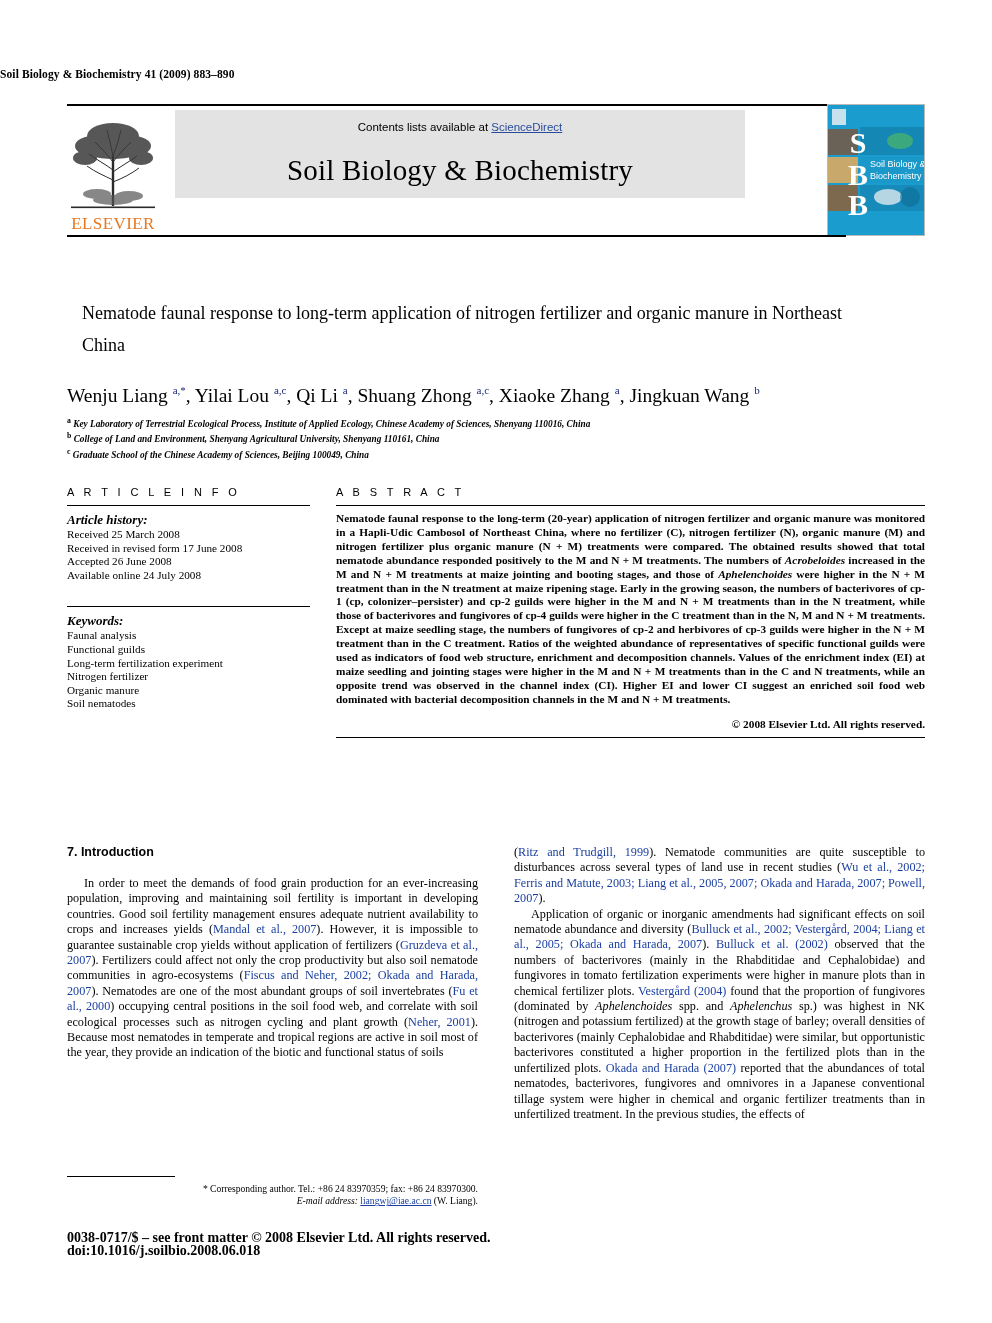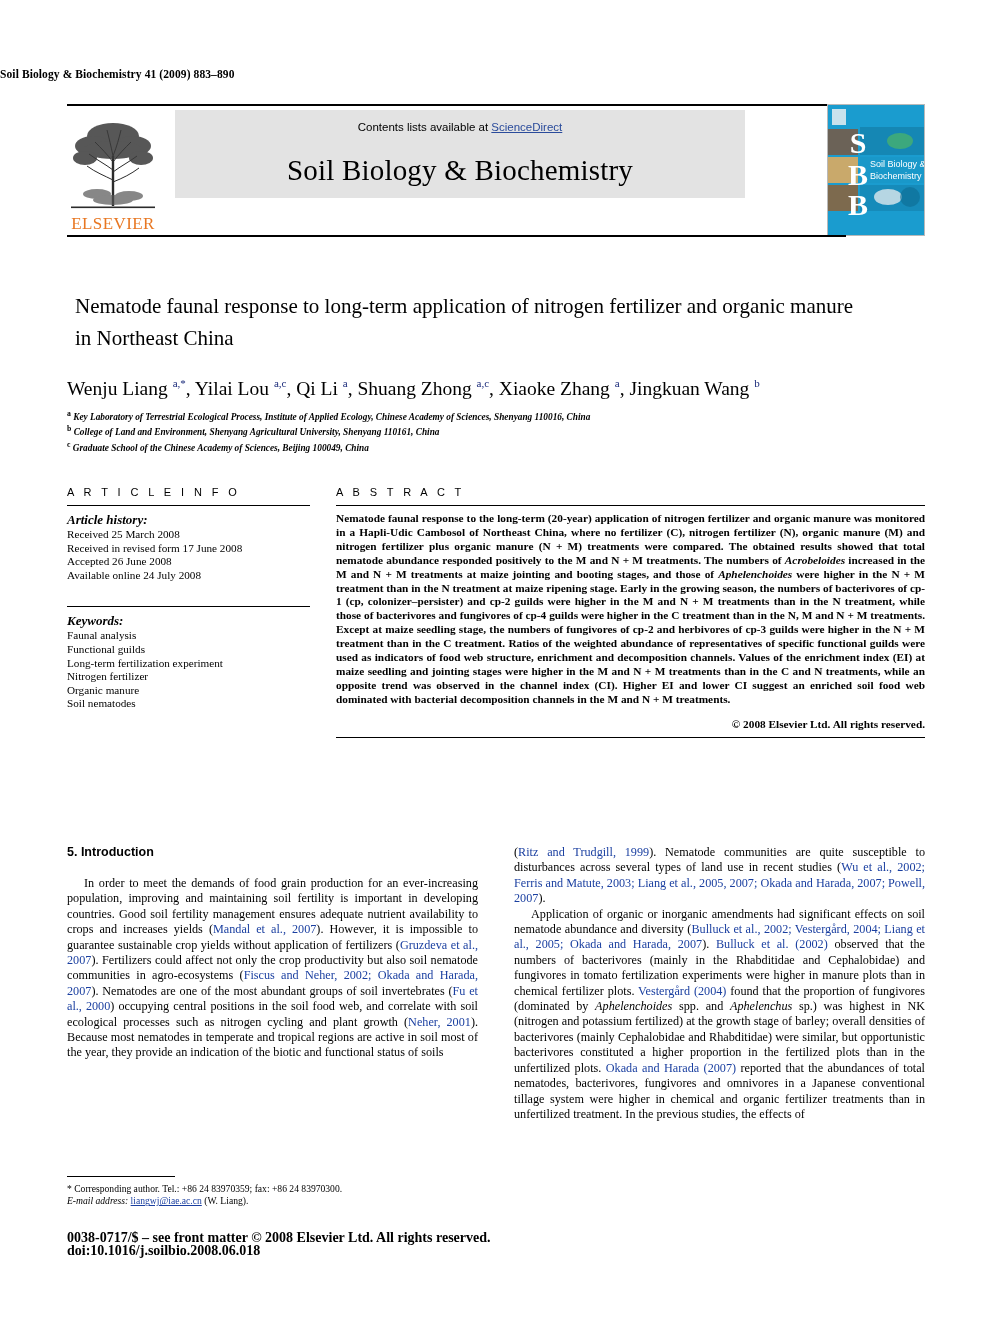--- a/index.html
+++ b/index.html
@@ -106,24 +106,24 @@
   }
 
   
   .title-block {
     position: absolute;
     left: 67px; top: 282px;
     width: 800px;
   }
   .art-title {
     font-family: "Liberation Serif", serif;
-    font-size: 21px;
+    font-size: 18px;
     line-height: 32px;
     font-weight: normal;
-    margin: 8px;
+    margin: 15px;
   }
   .authors {
     margin-top: 17px;
     font-size: 19.5px;
     line-height: 24px;
   }
   .authors sup { color: #1a2a7a; font-size: 11px; }
   .affil {
     margin-top: 7px;
     font-size: 9.3px;
@@ -227,20 +227,21 @@
   .footnote .fn-rule {
     width: 108px;
     border-top: 1.1px solid #000;
     margin-bottom: 6px;
   }
   .fn-line {
     font-size: 9.6px;
     line-height: 12.4px;
     padding-left: 10px;
     text-indent: -10px;
+    text-align: right;
   }
   .fn-line i { font-style: italic; }
   .fn-mail { color: #1a3fa0; }
 
   
   .bottom-matter {
     position: absolute;
     left: 67px; top: 1232px;
     width: 430px;
     font-size: 14px;
@@ -358,21 +359,21 @@
       <div class="hr-thick"></div>
       <div class="abstract-text">Nematode faunal response to the long-term (20-year) application of nitrogen fertilizer and organic manure was monitored in a Hapli-Udic Cambosol of Northeast China, where no fertilizer (C), nitrogen fertilizer (N), organic manure (M) and nitrogen fertilizer plus organic manure (N + M) treatments were compared. The obtained results showed that total nematode abundance responded positively to the M and N + M treatments. The numbers of <i>Acrobeloides</i> increased in the M and N + M treatments at maize jointing and booting stages, and those of <i>Aphelenchoides</i> were higher in the N + M treatment than in the N treatment at maize ripening stage. Early in the growing season, the numbers of bacterivores of cp-1 (cp, colonizer–persister) and cp-2 guilds were higher in the M and N + M treatments than in the N treatment, while those of bacterivores and fungivores of cp-4 guilds were higher in the C treatment than in the N, M and N + M treatments. Except at maize seedling stage, the numbers of fungivores of cp-2 and herbivores of cp-3 guilds were higher in the N + M treatment than in the C treatment. Ratios of the weighted abundance of representatives of specific functional guilds were used as indicators of food web structure, enrichment and decomposition channels. Values of the enrichment index (EI) at maize seedling and jointing stages were higher in the M and N + M treatments than in the C and N treatments, while an opposite trend was observed in the channel index (CI). Higher EI and lower CI suggest an enriched soil food web dominated with bacterial decomposition channels in the M and N + M treatments.</div>
       <div class="copyright">© 2008 Elsevier Ltd. All rights reserved.</div>
       <div class="hr-thin"></div>
     </div>
 
   </div>
 
   <div class="body-cols">
     <div class="bcol left">
-      <div class="h2">5.  Introduction</div>
+      <div class="h2">7.  Introduction</div>
       <p class="para">In order to meet the demands of food grain production for an ever-increasing population, improving and maintaining soil fertility is important in developing countries. Good soil fertility management ensures adequate nutrient availability to crops and increases yields (<span class="cite">Mandal et al., 2007</span>). However, it is impossible to guarantee sustainable crop yields without application of fertilizers (<span class="cite">Gruzdeva et al., 2007</span>). Fertilizers could affect not only the crop productivity but also soil nematode communities in agro-ecosystems (<span class="cite">Fiscus and Neher, 2002; Okada and Harada, 2007</span>). Nematodes are one of the most abundant groups of soil invertebrates (<span class="cite">Fu et al., 2000</span>) occupying central positions in the soil food web, and correlate with soil ecological processes such as nitrogen cycling and plant growth (<span class="cite">Neher, 2001</span>). Because most nematodes in temperate and tropical regions are active in soil most of the year, they provide an indication of the biotic and functional status of soils</p>
     </div>
     <div class="bcol right">
       <p class="para noindent">(<span class="cite">Ritz and Trudgill, 1999</span>). Nematode communities are quite susceptible to disturbances across several types of land use in recent studies (<span class="cite">Wu et al., 2002; Ferris and Matute, 2003; Liang et al., 2005, 2007; Okada and Harada, 2007; Powell, 2007</span>).</p>
       <p class="para">Application of organic or inorganic amendments had significant effects on soil nematode abundance and diversity (<span class="cite">Bulluck et al., 2002; Vestergård, 2004; Liang et al., 2005; Okada and Harada, 2007</span>). <span class="cite">Bulluck et al. (2002)</span> observed that the numbers of bacterivores (mainly in the Rhabditidae and Cephalobidae) and fungivores in tomato fertilization experiments were higher in manure plots than in chemical fertilizer plots. <span class="cite">Vestergård (2004)</span> found that the proportion of fungivores (dominated by <i>Aphelenchoides</i> spp. and <i>Aphelenchus</i> sp.) was highest in NK (nitrogen and potassium fertilized) at the growth stage of barley; overall densities of bacterivores (mainly Cephalobidae and Rhabditidae) were similar, but opportunistic bacterivores constituted a higher proportion in the fertilized plots than in the unfertilized plots. <span class="cite">Okada and Harada (2007)</span> reported that the abundances of total nematodes, bacterivores, fungivores and omnivores in a Japanese conventional tillage system were higher in chemical and organic fertilizer treatments than in unfertilized treatment. In the previous studies, the effects of</p>
     </div>
   </div>
 
   <div class="footnote">
     <div class="fn-rule"></div>

